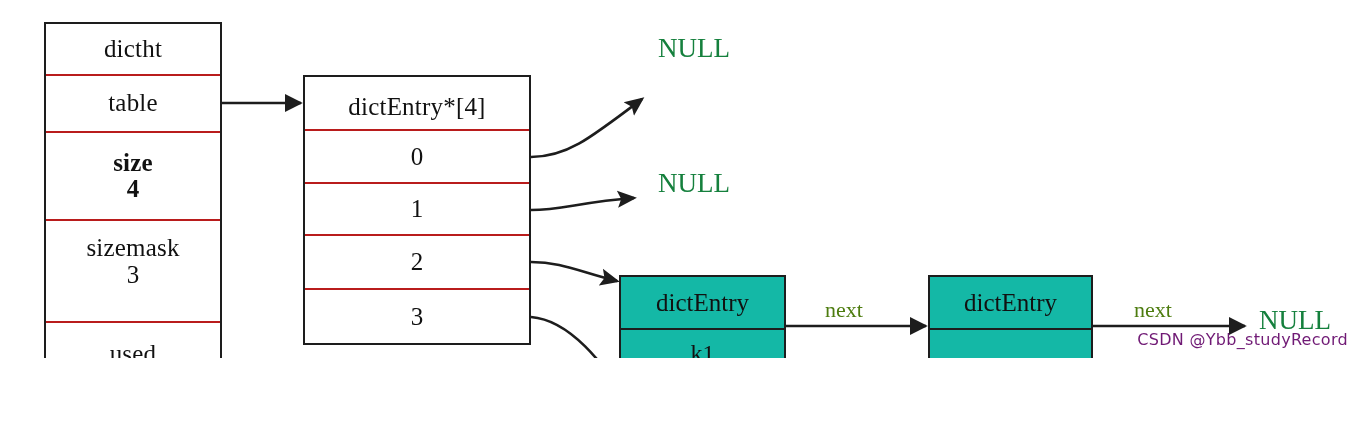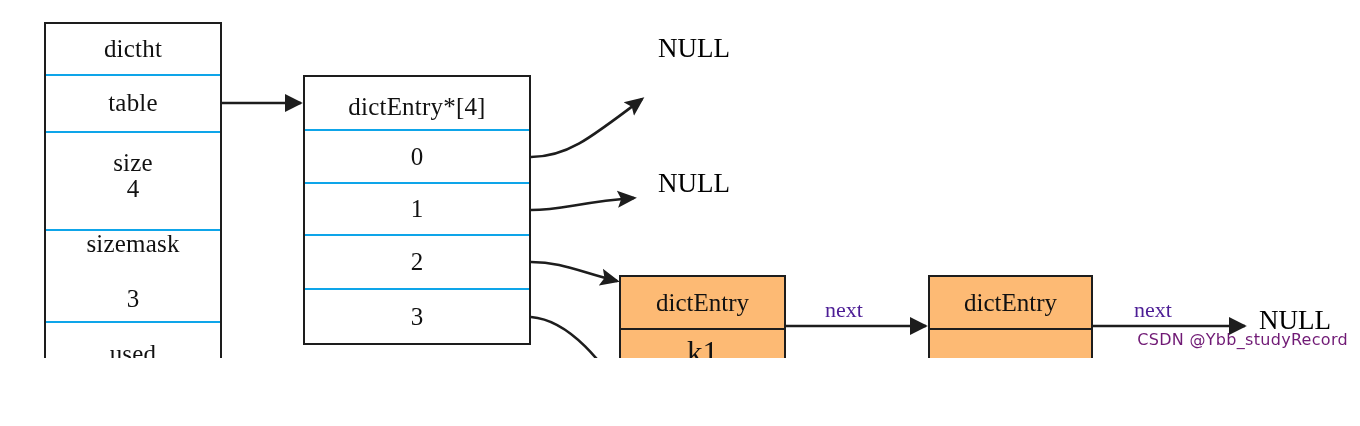--- a/index.html
+++ b/index.html
@@ -35,42 +35,42 @@
     left: 0;
     right: 0;
     box-sizing: border-box;
     display: flex;
     flex-direction: column;
     align-items: center;
     justify-content: center;
     color: #111111;
   }
   .row.div-top {
-    border-top: 2px solid #0ea5e9;
+    border-top: 2px solid #b91c1c;
   }
   .cellname {
     font-size: 25px;
     line-height: 1.05;
     letter-spacing: .2px;
   }
   .cellval {
     font-size: 25px;
     line-height: 1.05;
   }
   
   #dictht-box { left: 44px; top: 22px; width: 178px; height: 373px; }
   
   #table-box { left: 303px; top: 75px; width: 228px; height: 270px; }
   .bucket-label { font-size: 25px; }
   
   .entry-box {
     position: absolute;
     box-sizing: border-box;
     border: 2px solid #1d1d1d;
-    background: #fdba74;
+    background: #14b8a6;
   }
   .entry-head {
     position: absolute;
     left: 0; right: 0; top: 0;
     height: 51px;
     display: flex;
     align-items: center;
     justify-content: center;
     font-size: 25px;
     color: #111111;
@@ -79,35 +79,35 @@
     position: absolute;
     left: 0; right: 0; top: 51px; bottom: 0;
     border-top: 2px solid #1d1d1d;
     display: flex;
   }
   .kv-cell {
     flex: 1 1 50%;
     display: flex;
     align-items: center;
     justify-content: center;
-    font-size: 31px;
+    font-size: 24px;
     color: #111111;
   }
   .kv-cell.vcell { border-left: 2px solid #1d1d1d; }
   
   .free-text {
     position: absolute;
     font-size: 27px;
-    color: #000000;
+    color: #15803d;
     white-space: nowrap;
   }
   .edge-label {
     position: absolute;
     font-size: 22px;
-    color: #4c1d95;
+    color: #4d7c0f;
     white-space: nowrap;
   }
   
   #watermark {
     position: absolute;
     right: 12px;
     bottom: 9px;
     font-family: "DejaVu Sans", "Liberation Sans", sans-serif;
     font-size: 16px;
     color: #701a75;
@@ -145,25 +145,25 @@
     <line x1="1093" y1="326" x2="1245" y2="326" stroke="#1d1d1d" stroke-width="2.6" marker-end="url(#ah)"></line>
   </svg>
 
   <div class="box" id="dictht-box">
     <div class="row" style="top:0; height:50px;">
       <span class="cellname">dictht</span>
     </div>
     <div class="row div-top" style="top:50px; height:57px;">
       <span class="cellname">table</span>
     </div>
-    <div class="row div-top" style="top:107px; height:88px;">
+    <div class="row div-top" style="top:107px; height:88px;font-weight:bold;">
       <span class="cellname">size</span>
       <span class="cellval">4</span>
     </div>
-    <div class="row div-top" style="top:205px; height:83px;justify-content:space-between;">
+    <div class="row div-top" style="top:195px; height:83px;">
       <span class="cellname">sizemask</span>
       <span class="cellval">3</span>
     </div>
     <div class="row div-top" style="top:278px; height:91px;margin-top:19px;">
       <span class="cellname">used</span>
       <span class="cellval">2</span>
     </div>
   </div>
 
   <div class="box" id="table-box">

